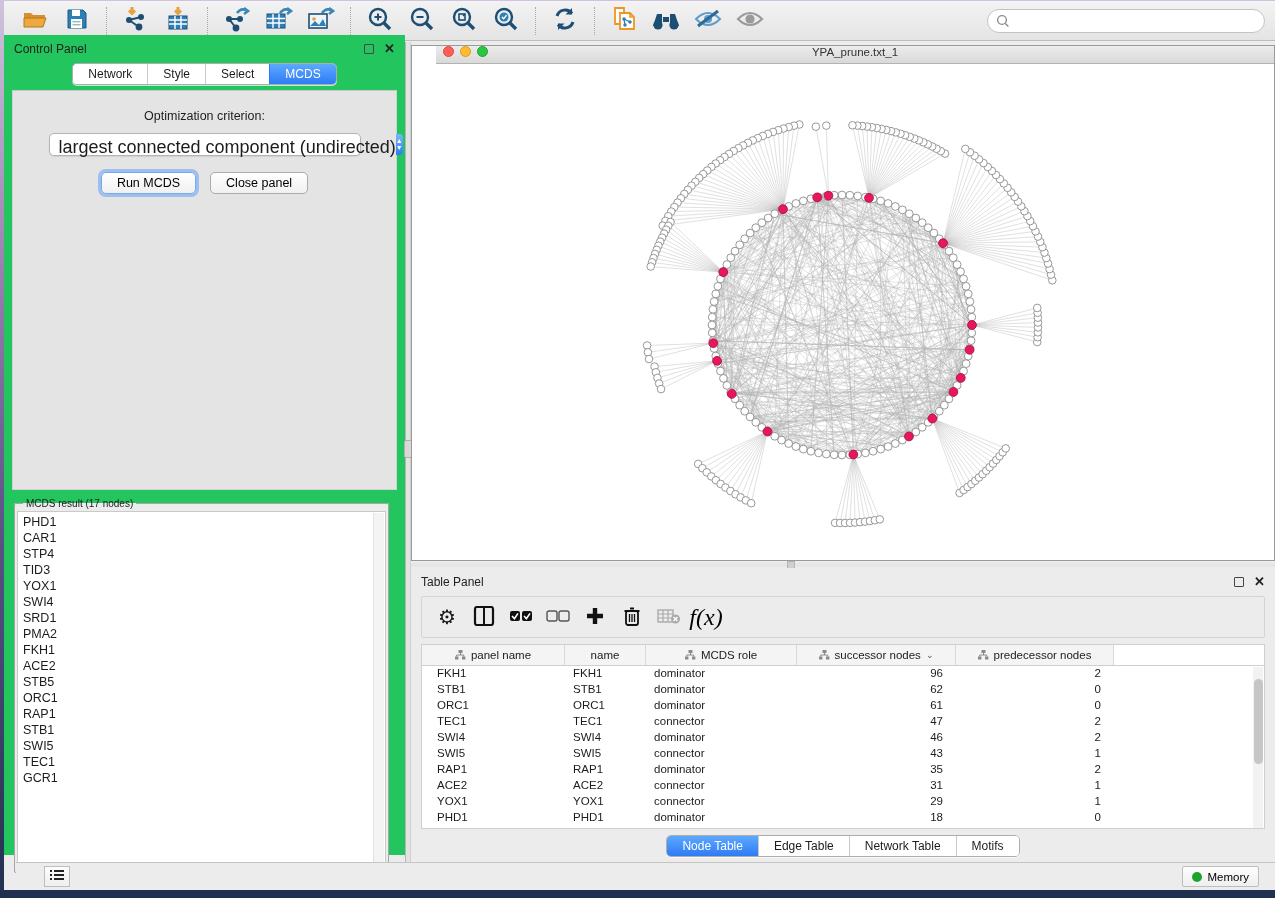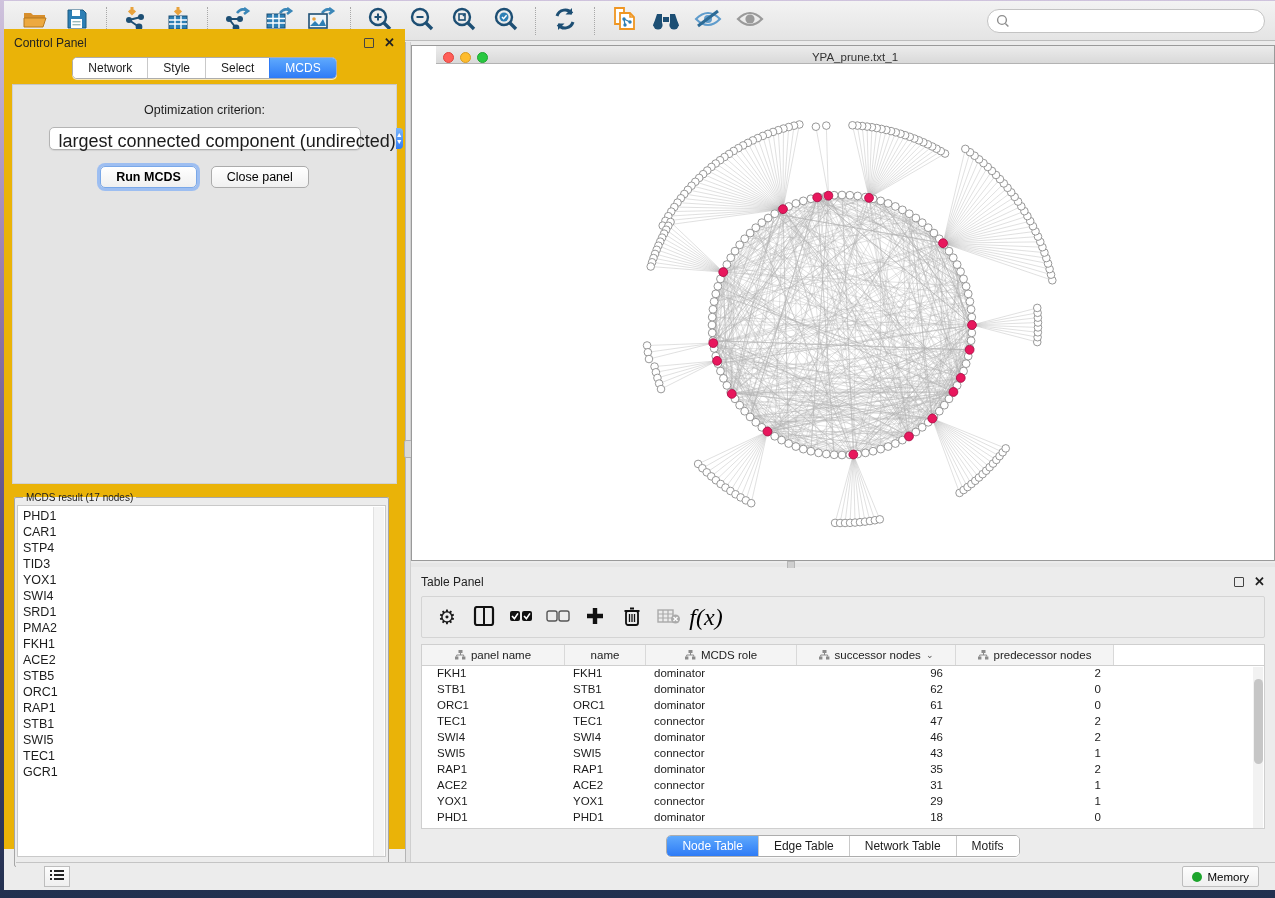--- a/index.html
+++ b/index.html
@@ -17,21 +17,21 @@
     display:flex; align-items:center; padding:0 10px; }
   .tbtn { width:34px; height:32px; border:none; background:transparent; display:flex;
     align-items:center; justify-content:center; margin:0 4px; cursor:pointer; }
   .tsep { width:1px; height:28px; margin:0 8px; border-left:1px dotted #a8a8a8; }
   .searchbox { margin-left:auto; width:278px; height:24px; background:#fff;
     border:1px solid #c3c3c3; border-radius:12px; display:flex; align-items:center; padding:0 8px; }
   .searchbox svg { flex:0 0 auto; }
   .searchbox input { border:none; outline:none; flex:1; font-size:12px; margin-left:5px; background:transparent; }
 
   
-  .control-panel { position:absolute; left:0; top:28px; width:401px; height:820px; background:#eab308; }
+  .control-panel { position:absolute; left:0; top:34px; width:401px; height:820px; background:#22c55e; }
   .vsplit { position:absolute; left:401px; top:41px; width:6px; height:820px; background:#e3e3e3;
     border-left:1px solid #b5b5b5; border-right:1px solid #cfcfcf; }
   .vsplit .handle { position:absolute; left:-2px; top:398px; width:9px; height:18px;
     background:#d8d8d8; border:1px solid #b0b0b0; border-radius:2px; }
   .right-area { position:absolute; left:407px; top:41px; width:864px; height:820px; }
 
   .panel-head { height:24px; display:flex; align-items:center; padding:0 10px; font-size:12px; color:#222; }
   .panel-head .ph-title { flex:1; padding-top:4px; }
   .ph-icons { display:flex; gap:10px; align-items:center; padding-top:4px; }
   .float-ic { width:10px; height:10px; border:1.5px solid #444; border-radius:1px; display:inline-block; }
@@ -50,35 +50,35 @@
   .opt-label { text-align:center; margin-top:18px; font-size:12.5px; }
   .selectbox { margin:10px auto 0; width:312px; height:23px; display:flex; background:#fff;
     border:1px solid #b4b4b4; border-radius:5px; box-shadow:0 1px 1px rgba(0,0,0,.08); cursor:pointer; }
   .selectbox .txt { flex:1; padding:3px 0 0 9px; font-size:18px; white-space:nowrap; }
   .selectbox .step { width:17px; border-radius:0 4px 4px 0; background:linear-gradient(#7cb7fb,#2f7bf5);
     color:#fff; display:flex; flex-direction:column; align-items:center; justify-content:center;
     font-size:7px; line-height:6.5px; }
   .btn-row { display:flex; justify-content:center; gap:14px; margin-top:16px; }
   .mac-btn { background:linear-gradient(#ffffff,#f0f0f0); border:1px solid #ababab; border-radius:5px;
     padding:3px 15px; font-size:12.5px; cursor:pointer; }
-  .mac-btn.focused { box-shadow:0 0 0 3px rgba(110,165,250,.6); border-color:#7aa8e8;font-weight:bold; }
+  .mac-btn.focused { box-shadow:0 0 0 3px rgba(110,165,250,.6); border-color:#7aa8e8; }
 
   .cp-result { position:absolute; left:10px; top:463px; width:375px; height:375px; }
   fieldset.group { border:1px solid #a6a6a6; border-radius:2px; height:100%; padding:2px; background:#ececec; }
   fieldset.group legend { font-size:10px; padding:0 3px; margin-left:6px; }
   .mcds-list { background:#fff; border:1px solid #c9c9c9; height:352px; overflow:hidden; position:relative; }
   .mcds-list ul { list-style:none; padding:2px 0 0 5px; }
   .mcds-list li { font-size:12.5px; line-height:16px; }
   .mcds-scroll { position:absolute; right:1px; top:1px; width:11px; height:350px; background:#f4f4f4; border-left:1px solid #e2e2e2; }
 
   
   .net-window { position:absolute; left:0; top:3px; width:864px; height:516px;
     border:1px solid #9a9a9a; background:#fff; }
   .net-title { height:18px; background:linear-gradient(#ececec,#d9d9d9); border-bottom:1px solid #b3b3b3;
-    display:flex; align-items:flex-end; position:relative;margin-left:24px; }
+    display:flex; align-items:flex-start; position:relative;margin-left:24px; }
   .dots { display:flex; gap:6px; margin-left:7px; }
   .dot { width:11px; height:11px; border-radius:50%; }
   .dot.r { background:#ff5f58; border:1px solid #e0443e; }
   .dot.y { background:#febc2e; border:1px solid #d89c21; }
   .dot.g { background:#28c840; border:1px solid #1ea432; }
   .net-title .t { position:absolute; left:0; right:0; text-align:center; font-size:11.5px; color:#333; }
   .net-canvas { width:862px; height:496px; display:block; background:#fff; }
 
   .hsplit { position:absolute; left:0; top:521px; width:864px; height:4px; background:#e6e6e6; }
   .hsplit .handle { position:absolute; left:376px; top:-2px; width:8px; height:8px; background:#cfcfcf; border:1px solid #b5b5b5; }

